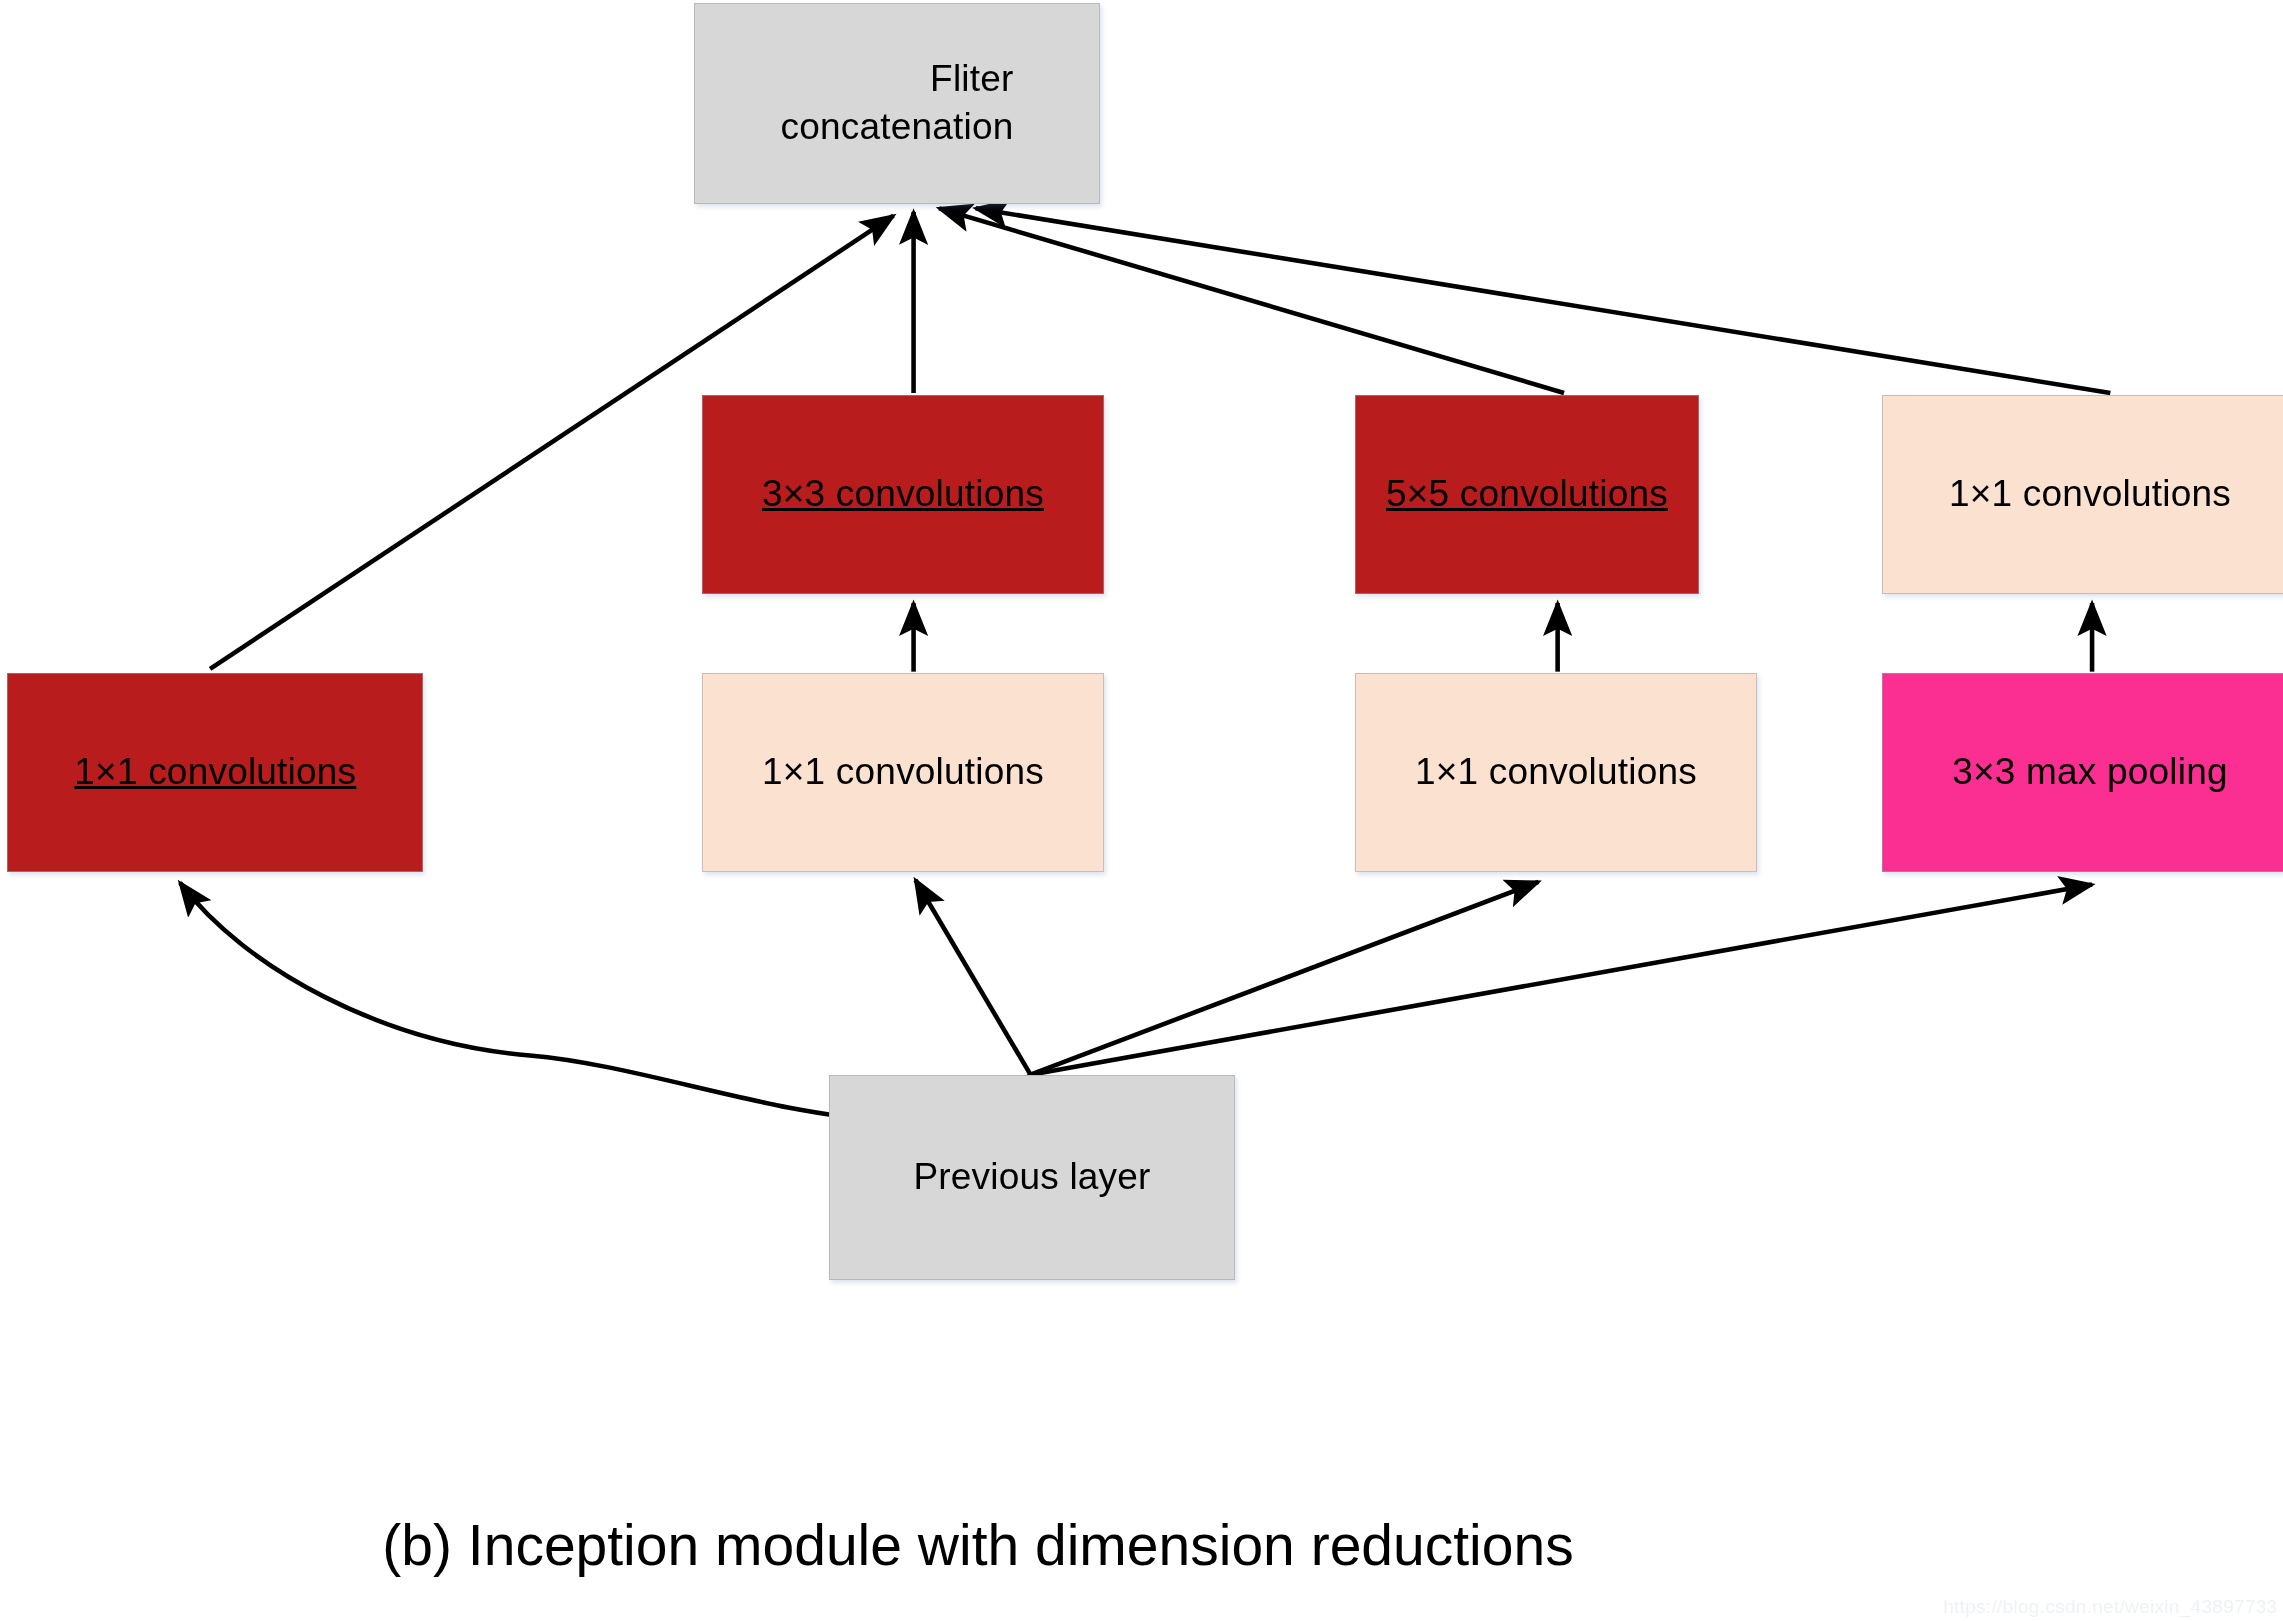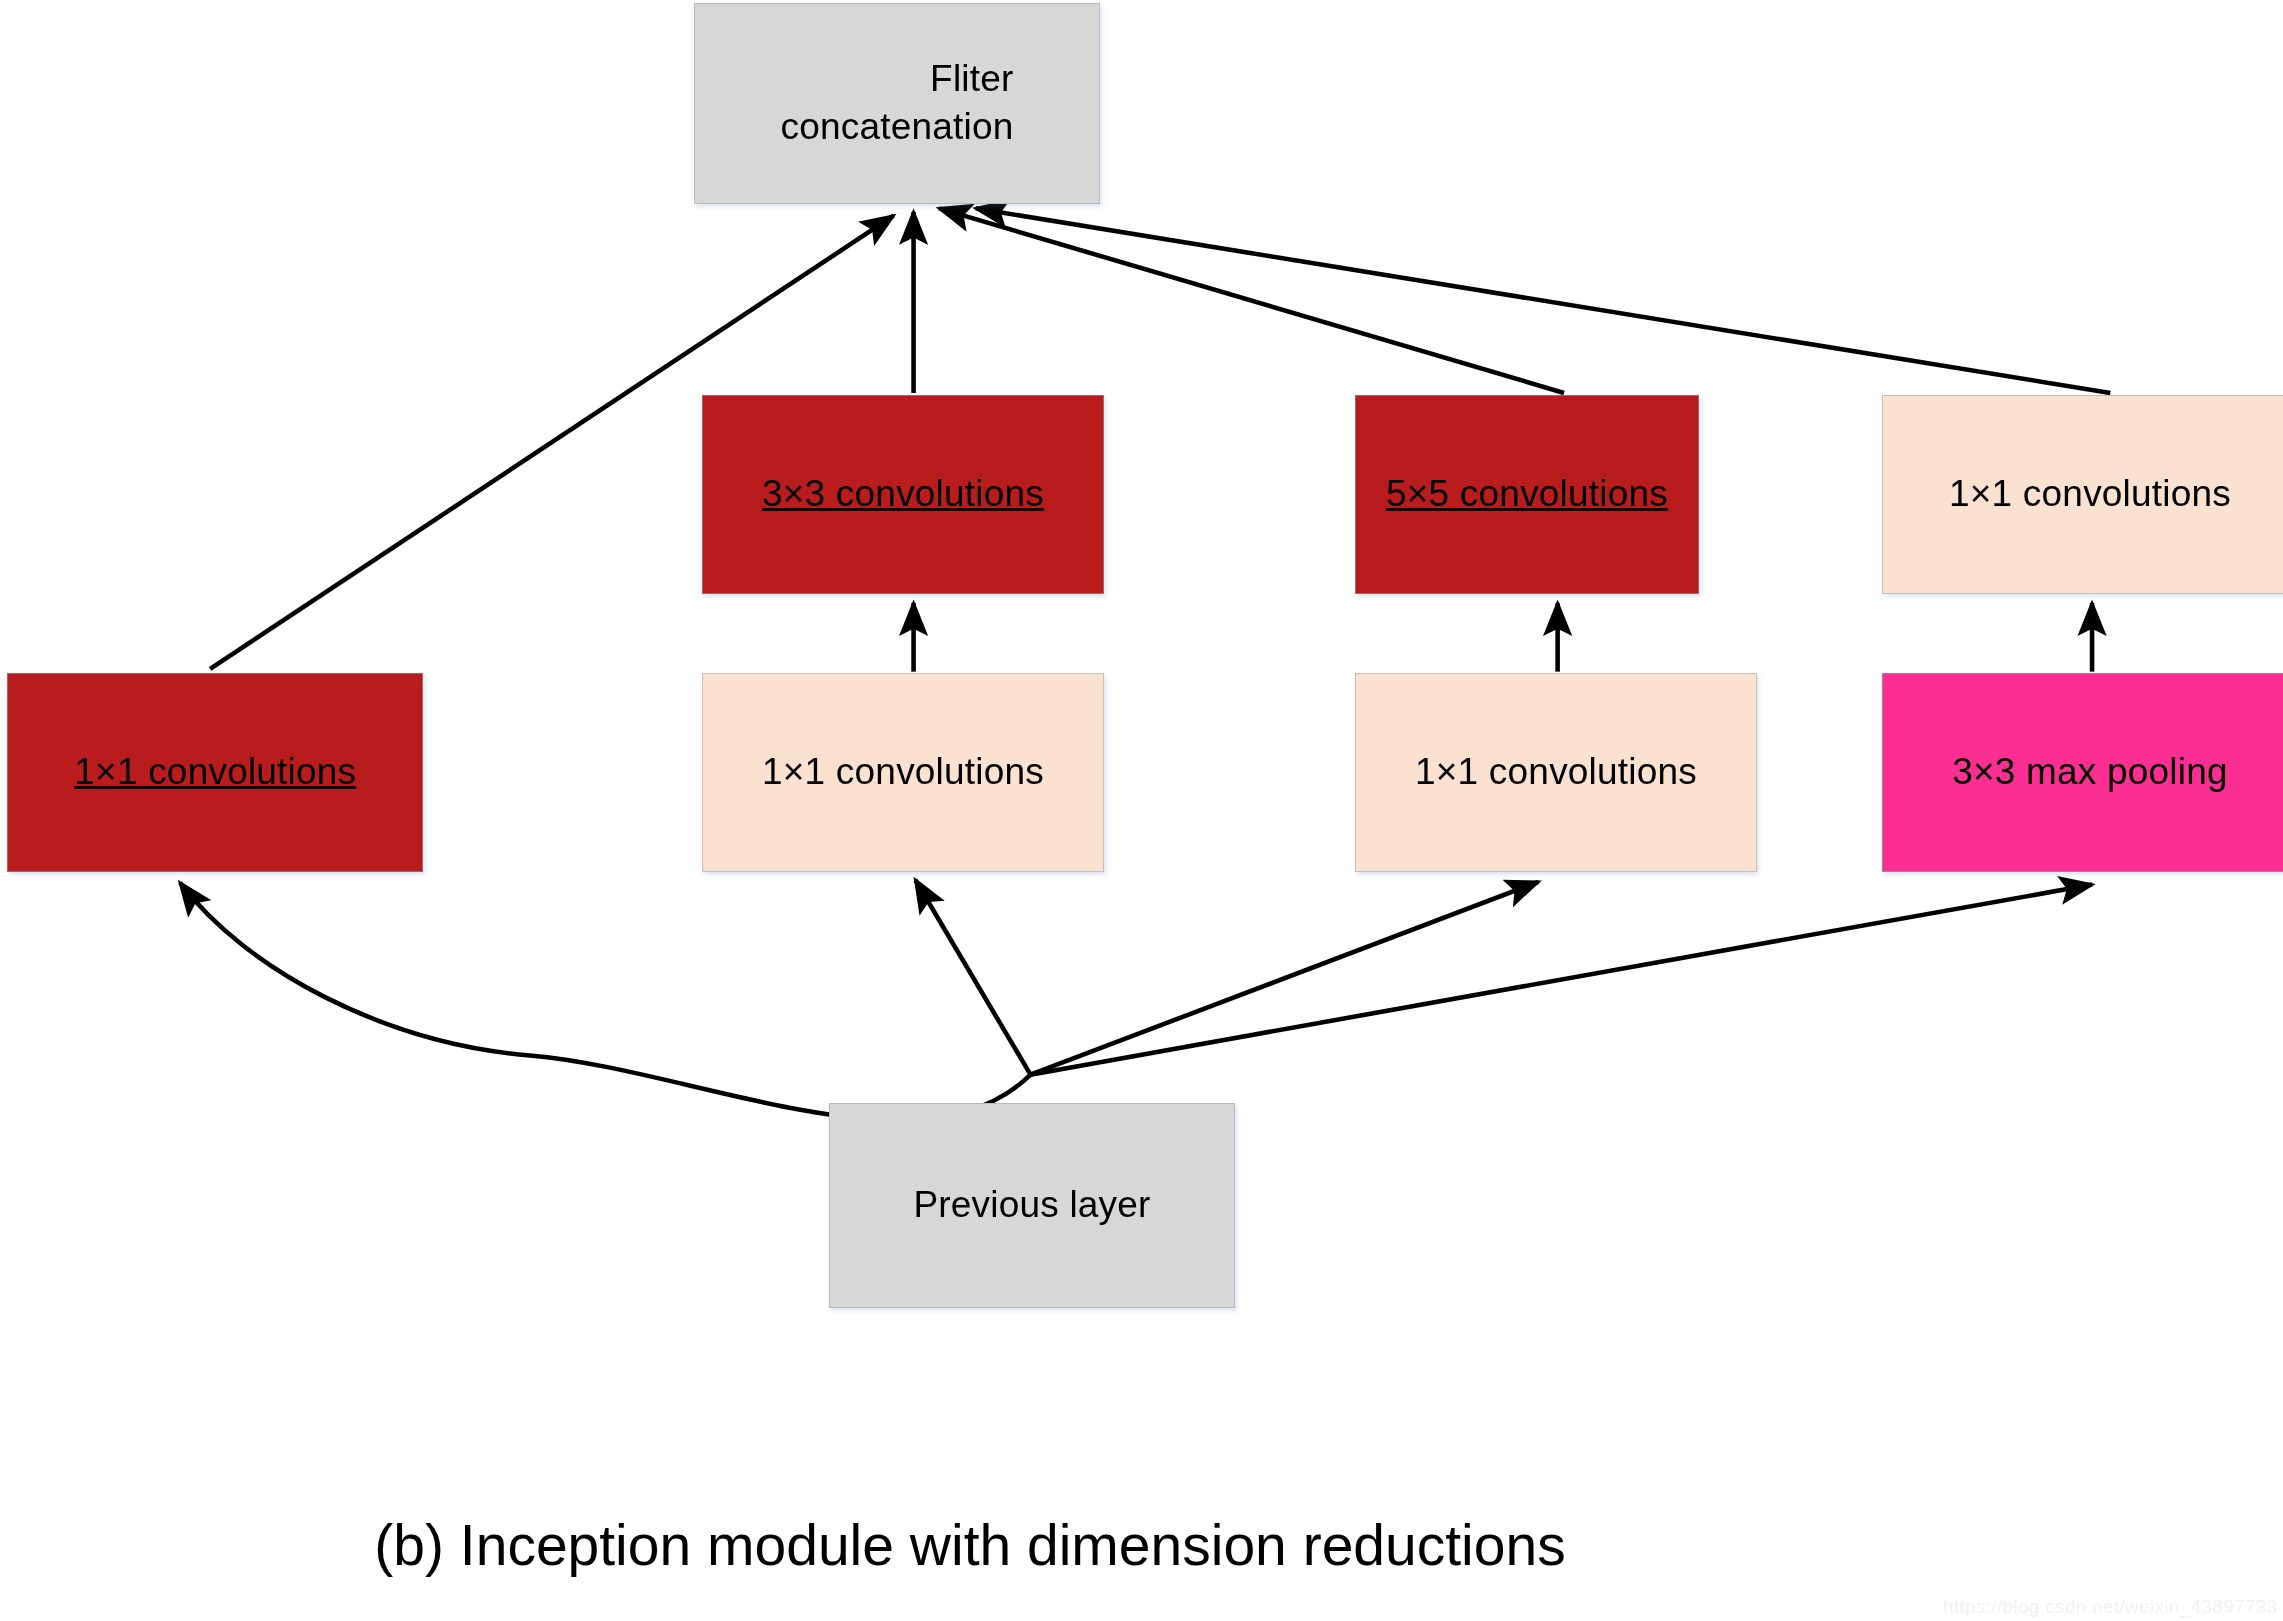--- a/index.html
+++ b/index.html
@@ -41,21 +41,21 @@
   #edges {
     position: absolute;
     left: 0;
     top: 0;
     width: 2283px;
     height: 1622px;
     pointer-events: none;
   }
   .caption {
     position: absolute;
-    left: 8px;
+    left: 16px;
     top: 1512px;
     width: 1924px;
     text-align: center;
     font-size: 57px;
     color: #000000;
     font-family: "Liberation Sans", sans-serif;
   }
   .watermark {
     position: absolute;
     right: 5.5px;
@@ -106,20 +106,20 @@
   <div class="node blue" style="left:1355px; top:395px; width:344px; height:199px;">5×5 convolutions</div>
 
   <div class="node peach" style="left:1882px; top:395px; width:416px; height:199px;">1×1 convolutions</div>
 
   <div class="node peach" style="left:702px; top:673px; width:402px; height:199px;">1×1 convolutions</div>
 
   <div class="node peach" style="left:1355px; top:673px; width:402px; height:199px;">1×1 convolutions</div>
 
   <div class="node pink" style="left:1882px; top:673px; width:416px; height:199px;">3×3 max pooling</div>
 
-  <div class="node gray" style="left:829px; top:1075px; width:406px; height:205px;margin-top:28px;">Previous layer</div>
+  <div class="node gray" style="left:829px; top:1075px; width:406px; height:205px;">Previous layer</div>
 
   <div class="caption">(b) Inception module with dimension reductions</div>
 
   <div class="watermark">https://blog.csdn.net/weixin_43897733</div>
 
 </div>
 
 
 </body></html>

